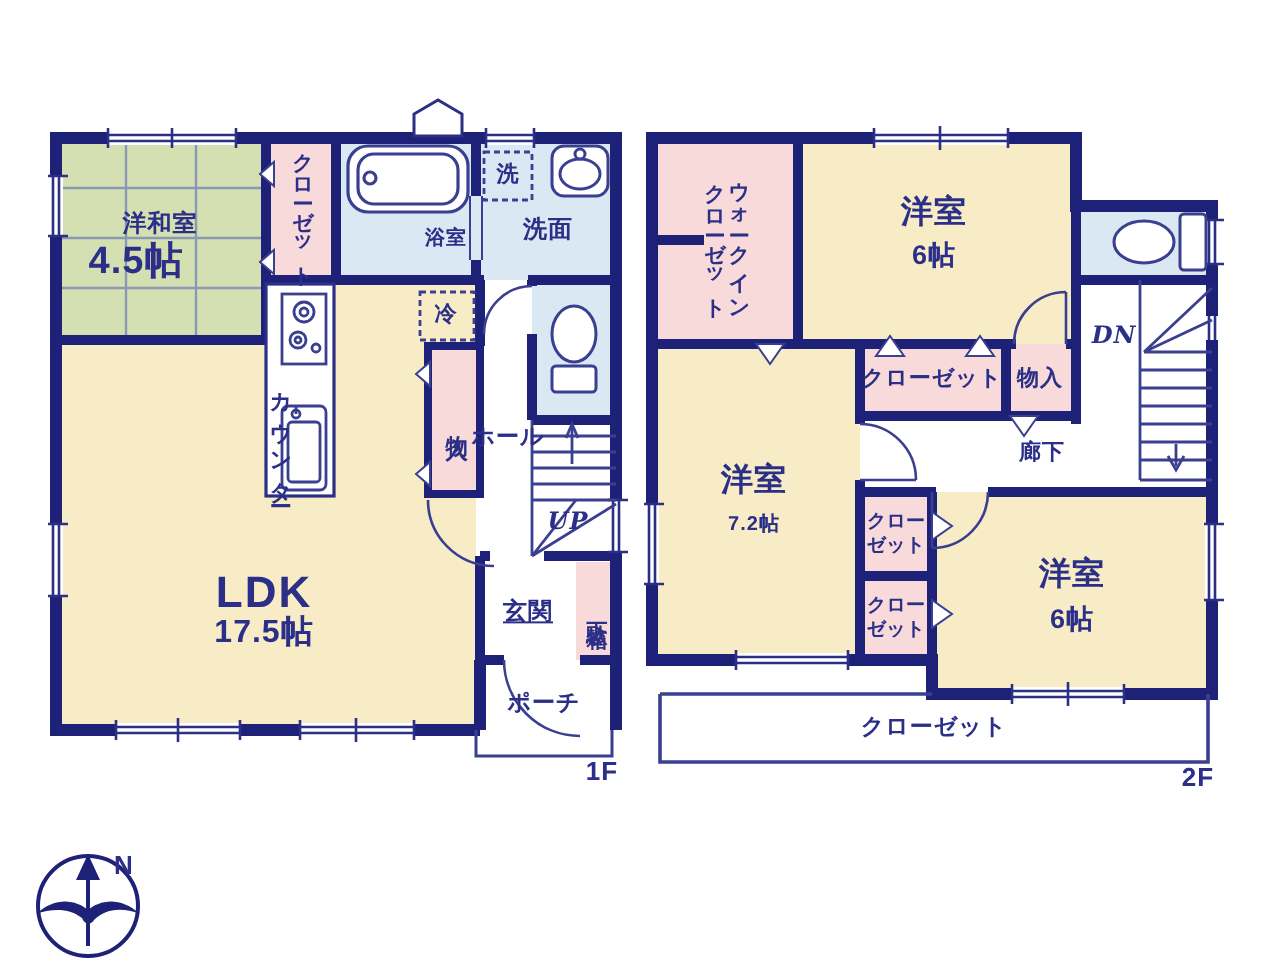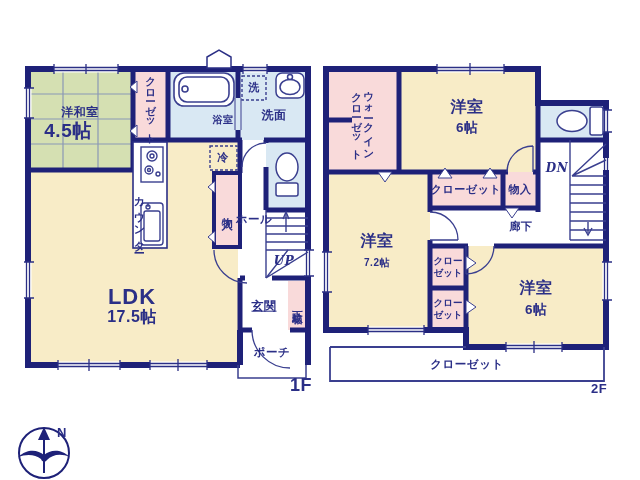--- a/index.html
+++ b/index.html
@@ -266,21 +266,21 @@
 <div class="lbl" style="left:223px;top:158px;font-size:11px;">冷</div>
 <div class="lbl v" style="left:139px;top:219px;font-size:11px;">カウンター</div>
 <div class="lbl v" style="left:227px;top:210px;font-size:11px;">物入</div>
 <div class="lbl" style="left:254px;top:219px;font-size:11.5px;">ホール</div>
 <div class="lbl stair-dir" style="left:284px;top:261px;font-size:12px;font-style:italic;">UP</div>
 <div class="lbl" style="left:132px;top:297px;font-size:22px;letter-spacing:1px;">LDK</div>
 <div class="lbl" style="left:132px;top:317px;font-size:16px;">17.5帖</div>
 <div class="lbl" style="left:264px;top:306px;font-size:12px;text-decoration:underline;">玄関</div>
 <div class="lbl v" style="left:298px;top:305px;font-size:10.5px;">下駄箱</div>
 <div class="lbl" style="left:272px;top:352px;font-size:11.5px;">ポーチ</div>
-<div class="lbl floor-tag" style="left:301px;top:386px;font-size:18px;">1F</div>
+<div class="lbl floor-tag" style="left:301px;top:386px;font-size:13px;">1F</div>
 
 <div class="lbl v" style="left:363px;top:120px;font-size:10.5px;">ウォークイン
 クローゼット</div>
 <div class="lbl" style="left:467px;top:107px;font-size:16px;">洋室</div>
 <div class="lbl" style="left:467px;top:128px;font-size:13.5px;">6帖</div>
 <div class="lbl" style="left:377px;top:241px;font-size:16px;">洋室</div>
 <div class="lbl" style="left:377px;top:263px;font-size:10px;">7.2帖</div>
 <div class="lbl" style="left:536px;top:288px;font-size:16px;">洋室</div>
 <div class="lbl" style="left:536px;top:310px;font-size:13.5px;">6帖</div>
 <div class="lbl" style="left:466px;top:190px;font-size:11px;">クローゼット</div>

